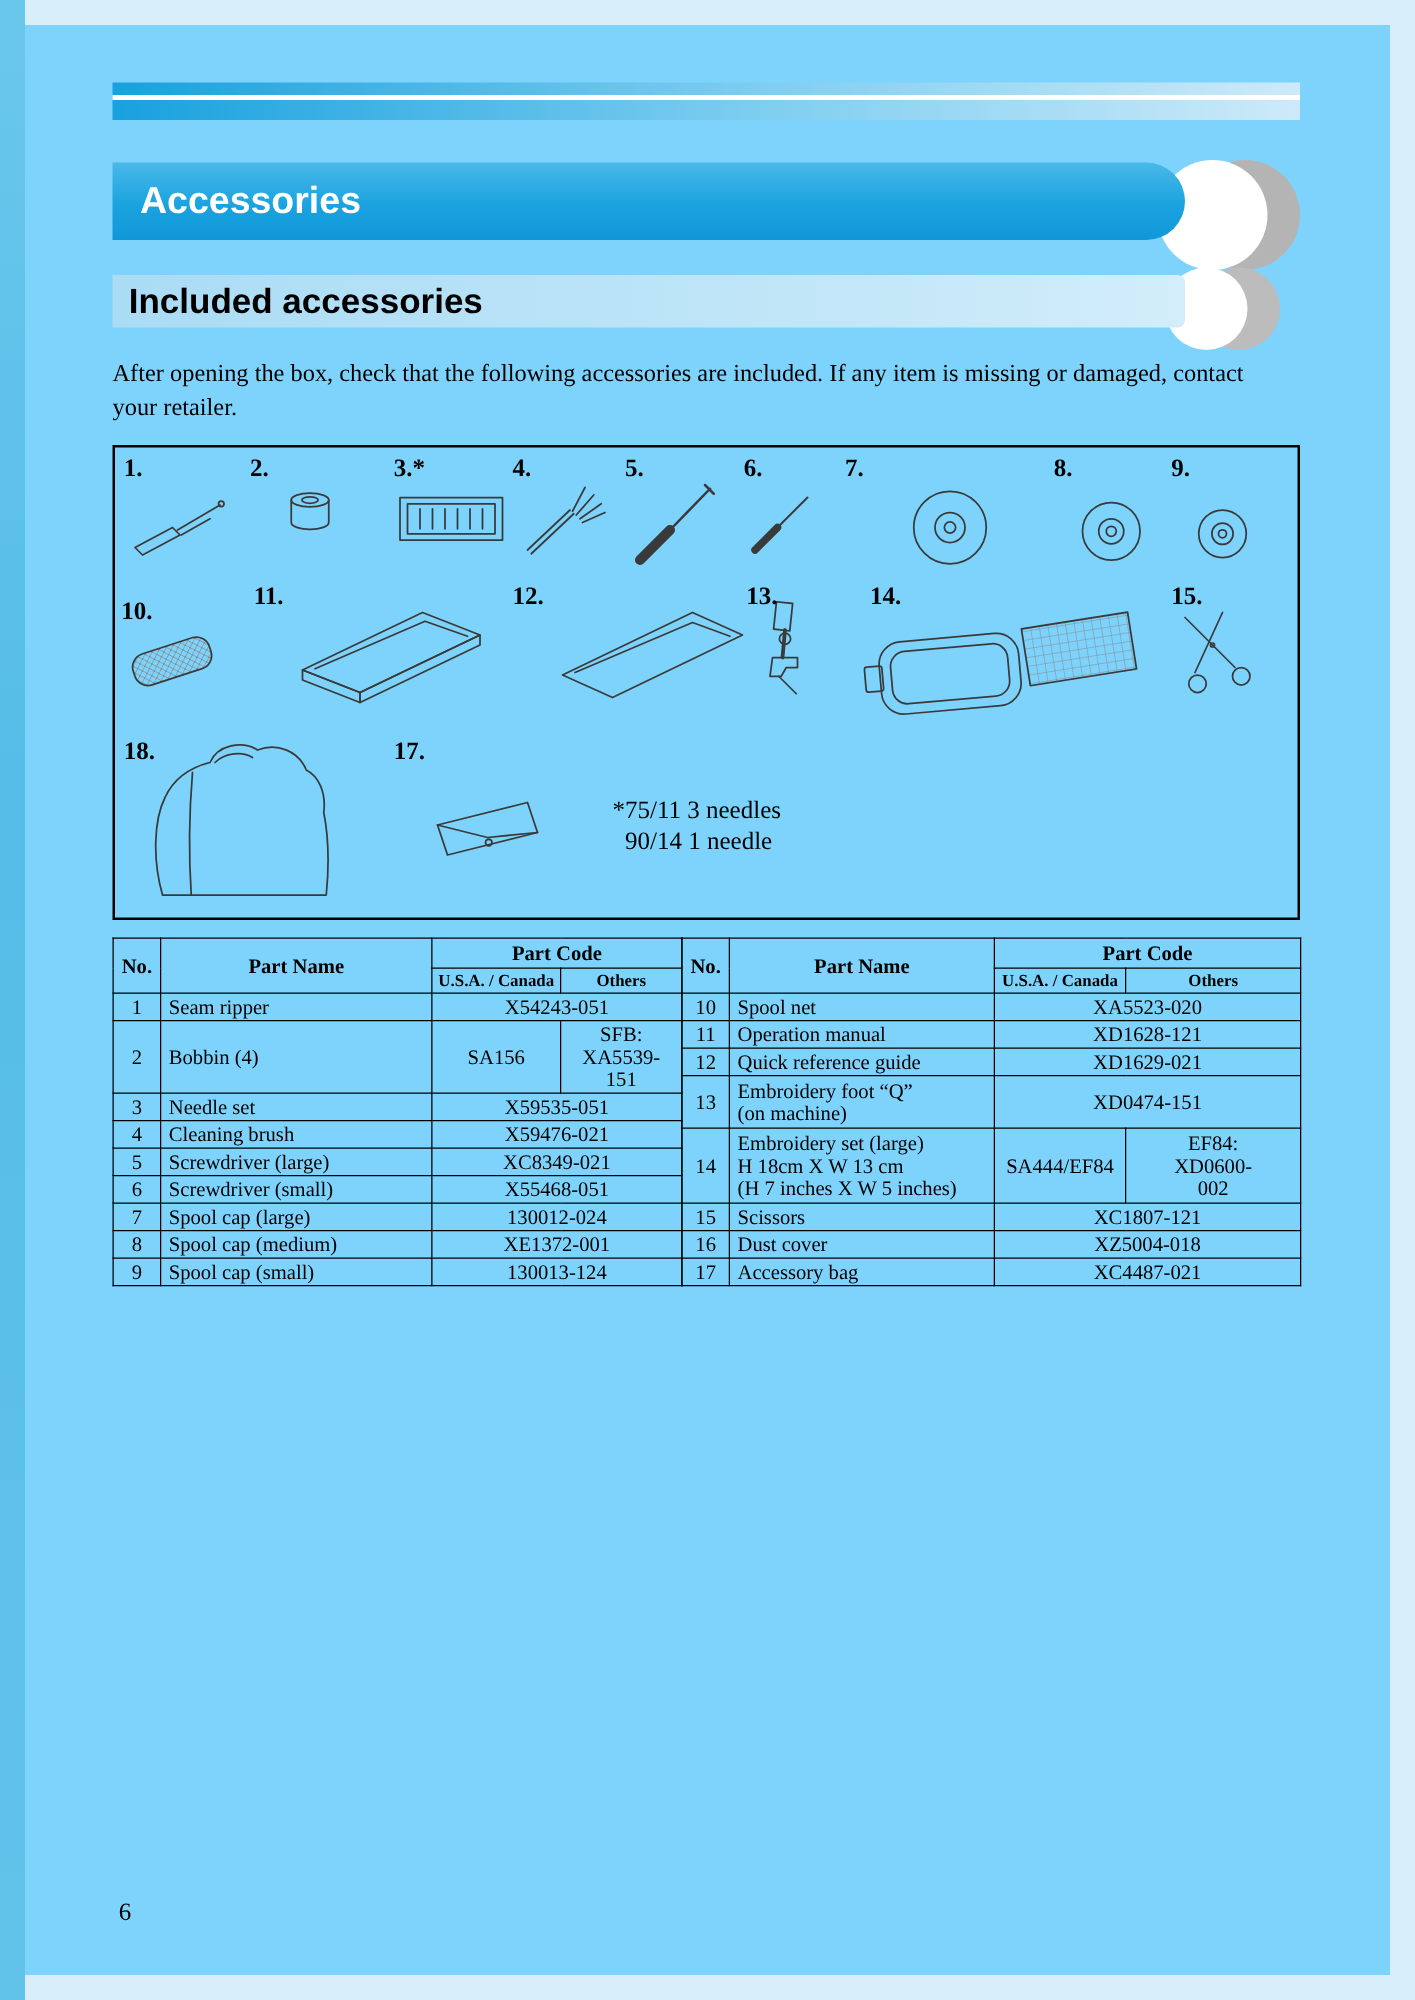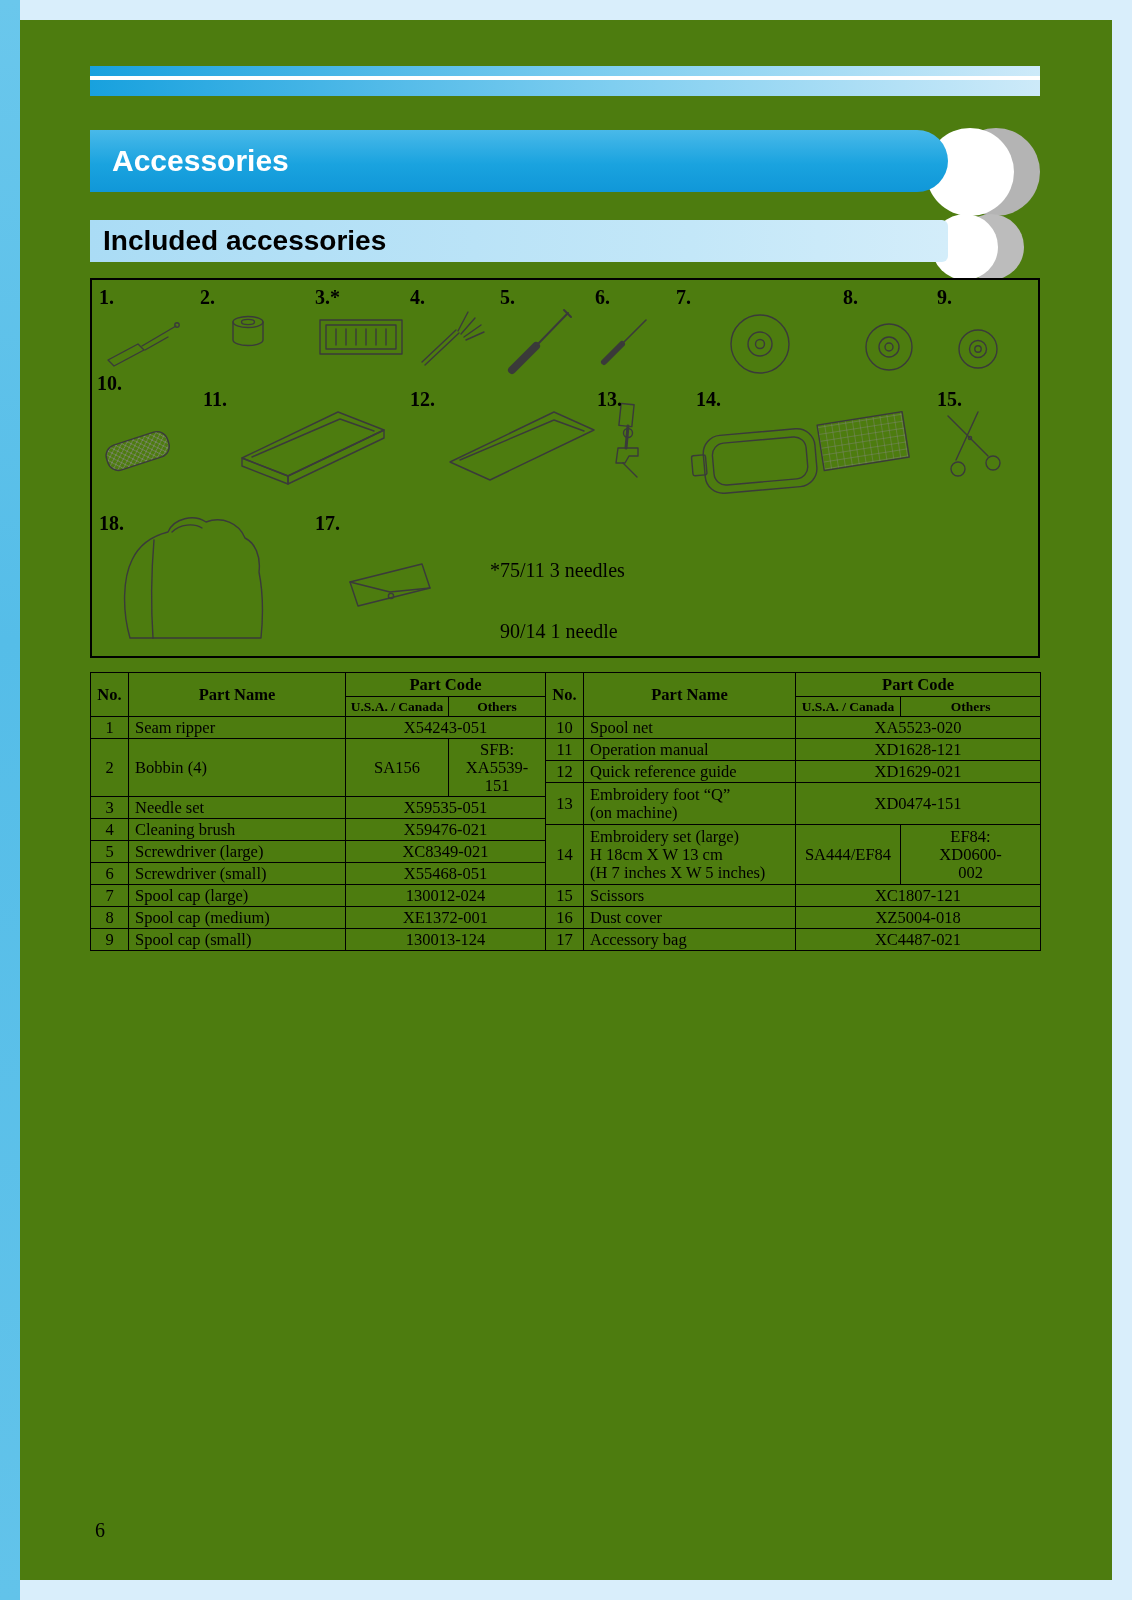--- a/index.html
+++ b/index.html
@@ -4,21 +4,21 @@
 <style>
   html,body{margin:0;padding:0;background:#fff;}
   .page{position:relative;width:1132px;height:1600px;background:#ffffff;overflow:hidden;
         font-family:"Liberation Serif",serif;color:#000;}
   
   .frame-top{position:absolute;left:20px;top:0;right:0;height:20px;background:#d9eefb;}
   .frame-right{position:absolute;right:0;top:0;bottom:0;width:20px;background:#d9eefb;}
   .frame-bottom{position:absolute;left:20px;bottom:0;right:20px;height:20px;background:#d9eefb;}
   .frame-left{position:absolute;left:0;top:0;bottom:0;width:20px;
               background:linear-gradient(180deg,#6ac7ec 0%,#55bde8 40%,#62c3ea 100%);}
-  .content{position:absolute;left:20px;top:20px;right:20px;bottom:20px;background:#4d7c0f;}
+  .content{position:absolute;left:20px;top:20px;right:20px;bottom:20px;background:#7dd3fc;}
 
   
   .topbar{margin:46px 0 0 70px;width:950px;height:30px;
           background:
             linear-gradient(180deg, rgba(255,255,255,0) 0 10px, #ffffff 10px 14px, rgba(255,255,255,0) 14px),
             linear-gradient(90deg,#18a1de 0%,#7fcef0 55%,#cdeaf9 100%);}
 
   .banner-row{position:relative;width:950px;margin-left:70px;}
   .banner-row.first{margin-top:34px;height:62px;}
   .banner-row.second{margin-top:28px;height:42px;}
@@ -37,21 +37,21 @@
               background:linear-gradient(90deg,#aadcf5 0%,#c3e7f8 70%,#d3edfa 100%);
               font-family:"Liberation Sans",sans-serif;font-weight:bold;font-size:28px;
               color:#000;line-height:42px;padding-left:13px;box-sizing:border-box;}
 
   .intro{margin:24px 0 0 70px;width:945px;font-size:19.5px;line-height:27px;}
 
   .figure-box{position:relative;margin:16px 0 0 70px;width:946px;height:376px;border:2px solid #000;}
   .fig-art{position:absolute;left:0;top:0;width:946px;height:376px;}
   .fig-label{position:absolute;font-weight:bold;font-size:20px;line-height:22px;}
   .fig-note{position:absolute;left:398px;top:278px;font-size:20px;line-height:25px;}
-  .fig-note .l2{padding-left:10px;margin-top:36px;}
+  .fig-note .l2{padding-left:10px;}
 
   .tables{display:flex;margin:14px 0 0 70px;}
   table.parts{border-collapse:collapse;table-layout:fixed;font-family:"Liberation Serif",serif;
               font-size:16.5px;}
   table.parts.right-half{margin-left:-1px;}
   table.parts th,table.parts td{border:1px solid #000;padding:0 3px;line-height:18px;
               vertical-align:middle;overflow:hidden;}
   table.parts th{font-weight:bold;}
   th.sub{font-size:13.5px;}
   .c{text-align:center;}
@@ -78,20 +78,21 @@
     <div class="banner-row first">
       <div class="crescent big"></div>
       <div class="banner-main">Accessories</div>
     </div>
 
     <div class="banner-row second">
       <div class="crescent small"></div>
       <div class="banner-sub">Included accessories</div>
     </div>
 
+    <p class="intro">After opening the box, check that the following accessories are included. If any item is missing or damaged, contact your retailer.</p>
 
     <div class="figure-box">
       <svg class="fig-art" viewBox="0 0 946 376">
         <defs>
           <pattern id="mesh" width="6" height="6" patternUnits="userSpaceOnUse">
             <path d="M0,6 L6,0 M0,0 L6,6" stroke="#888" stroke-width="0.7" fill="none"></path>
           </pattern>
           <pattern id="grid" width="7" height="7" patternUnits="userSpaceOnUse">
             <path d="M7,0 L0,0 L0,7" stroke="#888" stroke-width="0.8" fill="none"></path>
           </pattern>
@@ -194,21 +195,21 @@
 
       <span class="fig-label" style="left:7px;top:6px;">1.</span>
       <span class="fig-label" style="left:108px;top:6px;">2.</span>
       <span class="fig-label" style="left:223px;top:6px;">3.*</span>
       <span class="fig-label" style="left:318px;top:6px;">4.</span>
       <span class="fig-label" style="left:408px;top:6px;">5.</span>
       <span class="fig-label" style="left:503px;top:6px;">6.</span>
       <span class="fig-label" style="left:584px;top:6px;">7.</span>
       <span class="fig-label" style="left:751px;top:6px;">8.</span>
       <span class="fig-label" style="left:845px;top:6px;">9.</span>
-      <span class="fig-label" style="left:5px;top:92px;">10.</span>
+      <span class="fig-label" style="left:5px;top:120px;">10.</span>
       <span class="fig-label" style="left:111px;top:108px;">11.</span>
       <span class="fig-label" style="left:318px;top:108px;">12.</span>
       <span class="fig-label" style="left:505px;top:108px;">13.</span>
       <span class="fig-label" style="left:604px;top:108px;">14.</span>
       <span class="fig-label" style="left:845px;top:108px;">15.</span>
       <span class="fig-label" style="left:7px;top:232px;">18.</span>
       <span class="fig-label" style="left:223px;top:232px;">17.</span>
 
       <div class="fig-note">
         <div class="l1">*75/11 3 needles</div>

